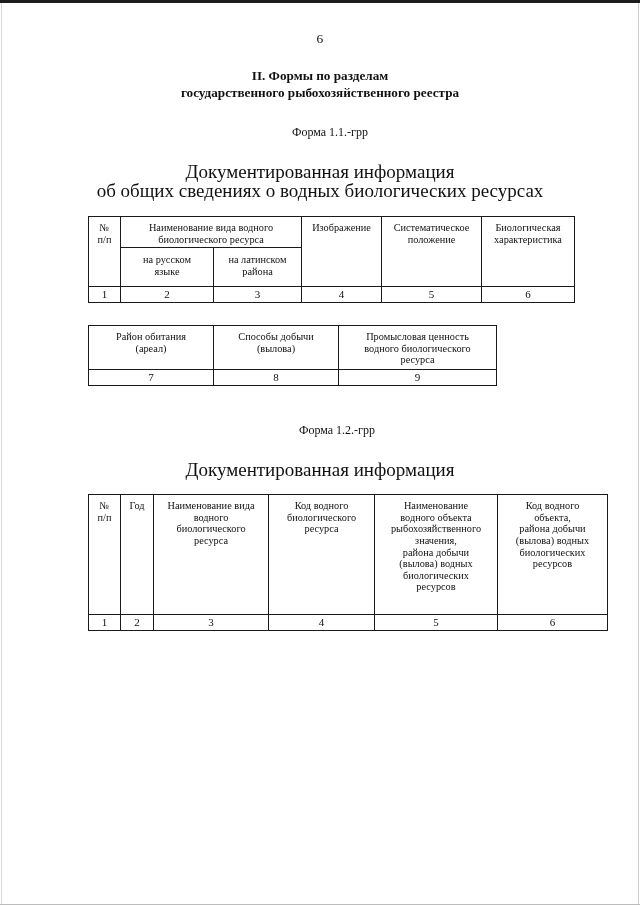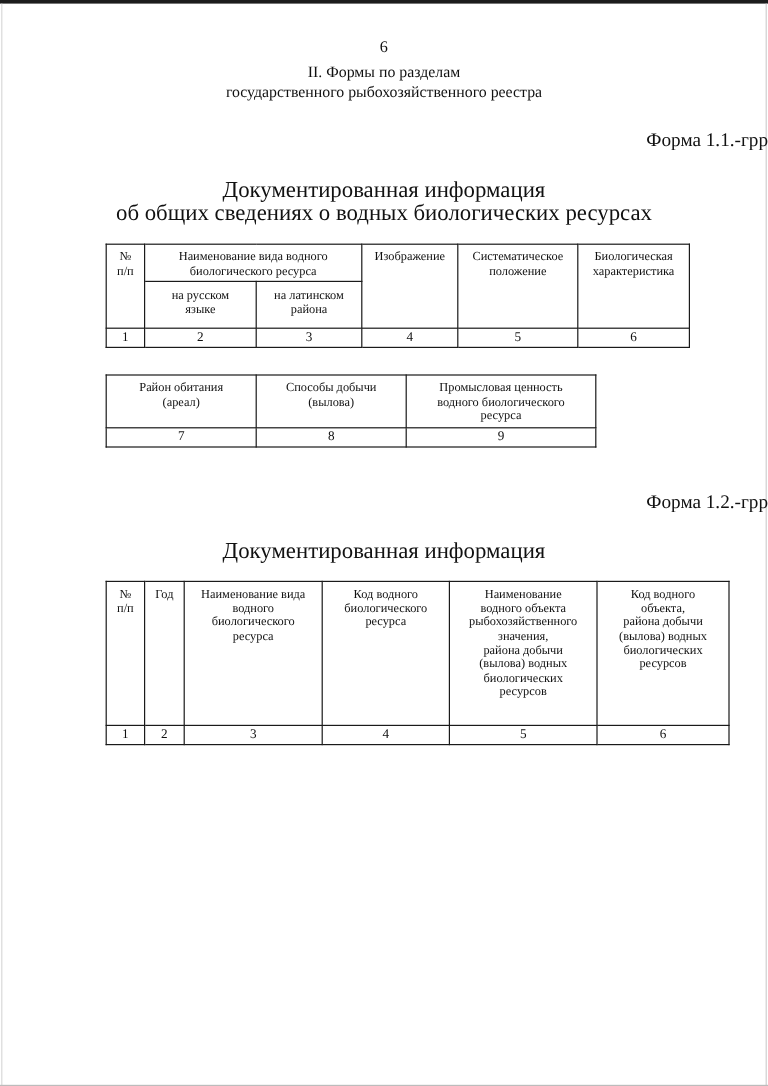--- a/index.html
+++ b/index.html
@@ -54,29 +54,29 @@
 
   .page-number {
     text-align: center;
     font-size: 13.5px;
     margin-top: 31px;
     letter-spacing: 0.2px;
   }
 
   .doc-title {
     text-align: center;
-    font-weight: normal;
+    font-weight: bold;
     font-size: 13.2px;
     line-height: 17px;
-    margin-top: 4px;
+    margin-top: 20px;
   }
 
   .form-label {
-    text-align: right;
-    font-size: 16px;
+    text-align: center;
+    font-size: 12px;
     margin-top: 24px;
     margin-left: 20px;
   }
 
   .doc-subtitle {
     text-align: center;
     font-size: 19px;
     line-height: 19px;
     margin-top: 22px;
   }

